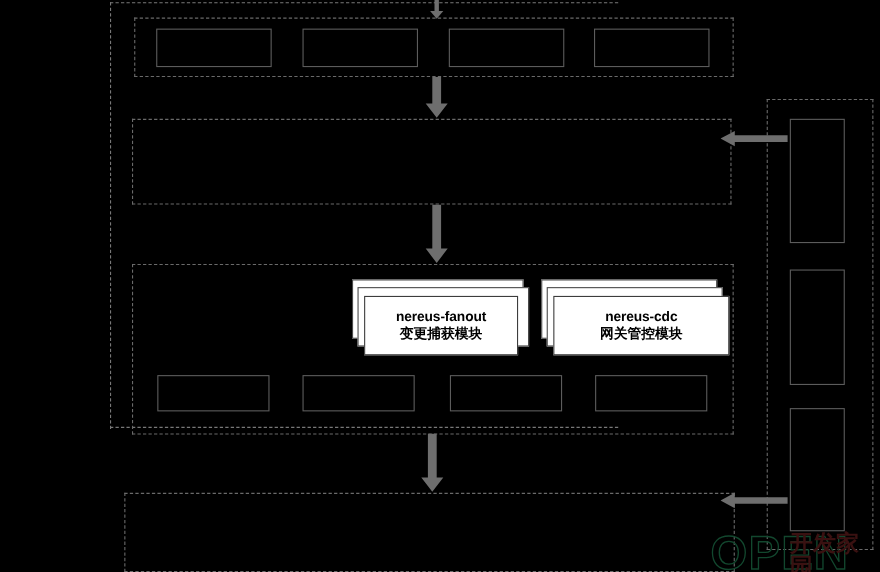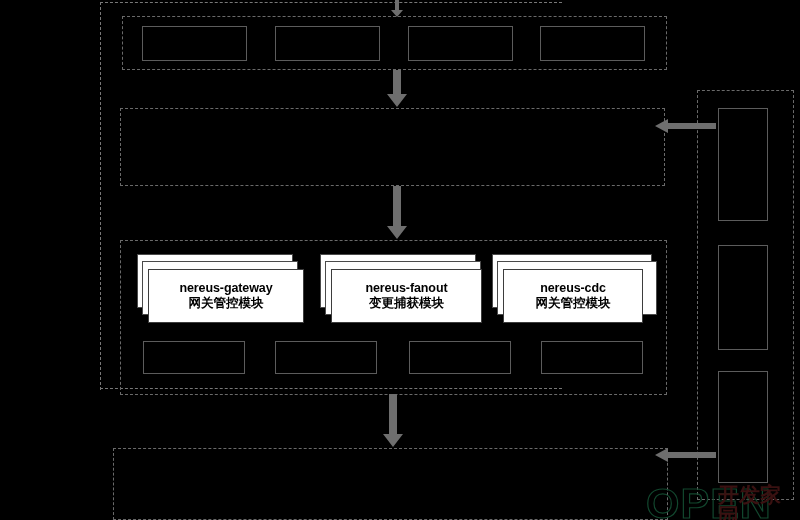--- a/index.html
+++ b/index.html
@@ -149,42 +149,34 @@
     <span></span>
   </div>
   <div class="node" style="left:540px; top:26px; width:105px; height:35px;">
     <span></span>
   </div>
 
   <div class="region" style="left:120px; top:108px; width:545px; height:78px;"></div>
 
   <div class="region" style="left:120px; top:240px; width:547px; height:155px;"></div>
 
-  <div class="card-stack" style="left:137px; top:254px; width:170px; height:70px;">
-    <div class="card-layer l1" style="width:156px; height:54px;"></div>
-    <div class="card-layer l2" style="width:156px; height:54px;"></div>
-    <div class="card-front" style="width:156px; height:54px;">
-      <div class="card-title">nereus-gateway</div>
-      <div class="card-sub">网关管控模块</div>
-    </div>
-  </div>
 
   <div class="card-stack" style="left:320px; top:254px; width:170px; height:70px;">
     <div class="card-layer l1" style="width:156px; height:54px;"></div>
     <div class="card-layer l2" style="width:156px; height:54px;"></div>
-    <div class="card-front" style="width:151px; height:54px;text-align:center;">
+    <div class="card-front" style="width:140px; height:54px;text-align:center;">
       <div class="card-title">nereus-fanout</div>
       <div class="card-sub">变更捕获模块</div>
     </div>
   </div>
 
   <div class="card-stack" style="left:492px; top:254px; width:175px; height:70px;">
     <div class="card-layer l1" style="width:160px; height:54px;"></div>
     <div class="card-layer l2" style="width:160px; height:54px;"></div>
-    <div class="card-front" style="width:140px; height:54px;text-align:right;">
+    <div class="card-front" style="width:160px; height:54px;text-align:right;">
       <div class="card-title">nereus-cdc</div>
       <div class="card-sub">网关管控模块</div>
     </div>
   </div>
 
   <div class="node" style="left:143px; top:341px; width:102px; height:33px;">
     <span></span>
   </div>
   <div class="node" style="left:275px; top:341px; width:102px; height:33px;">
     <span></span>

